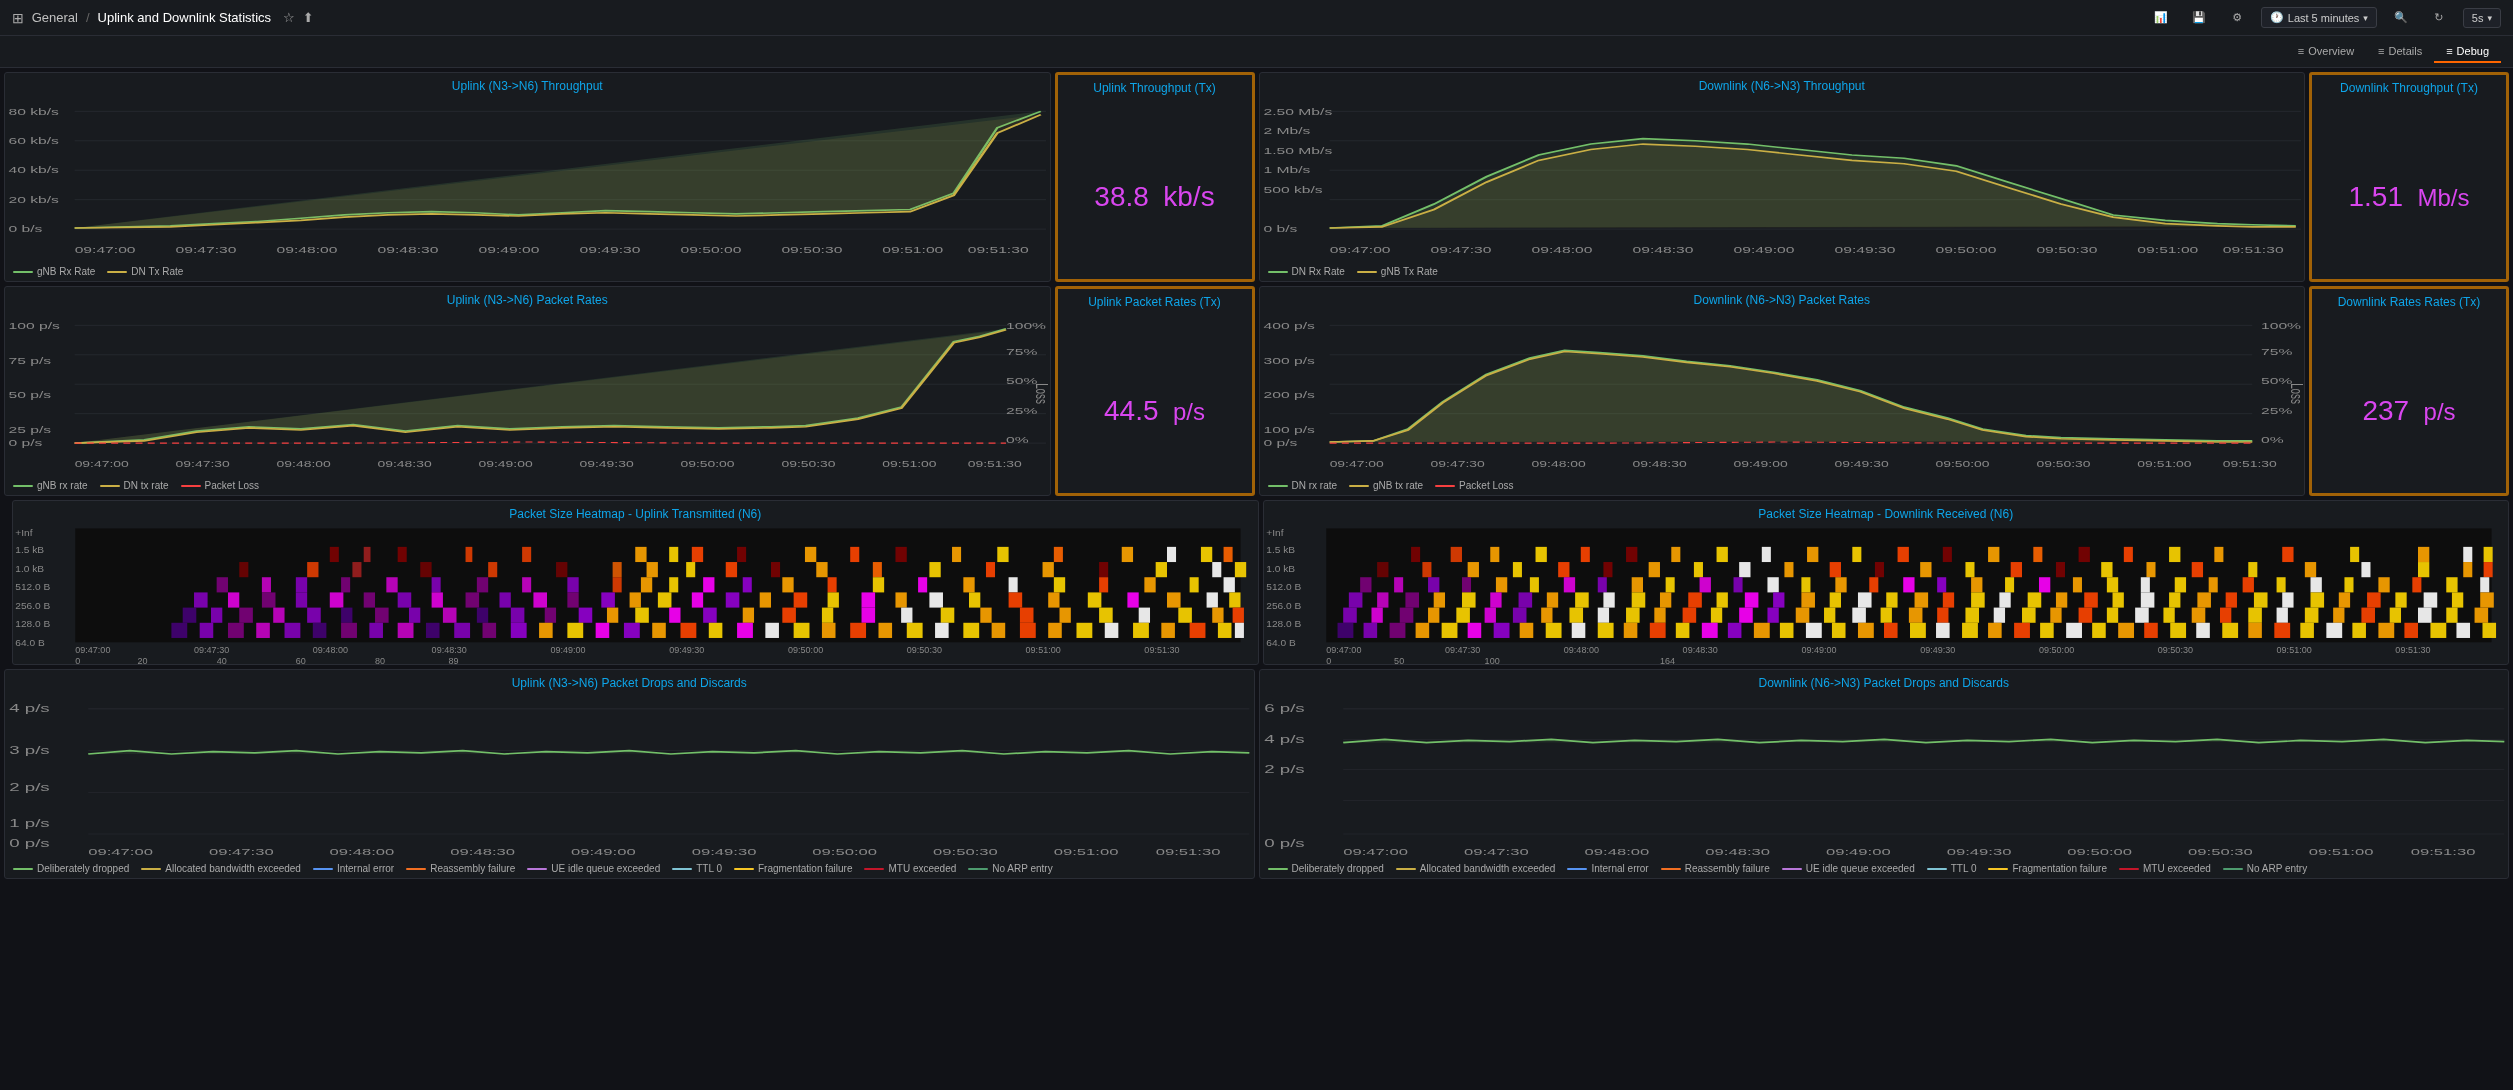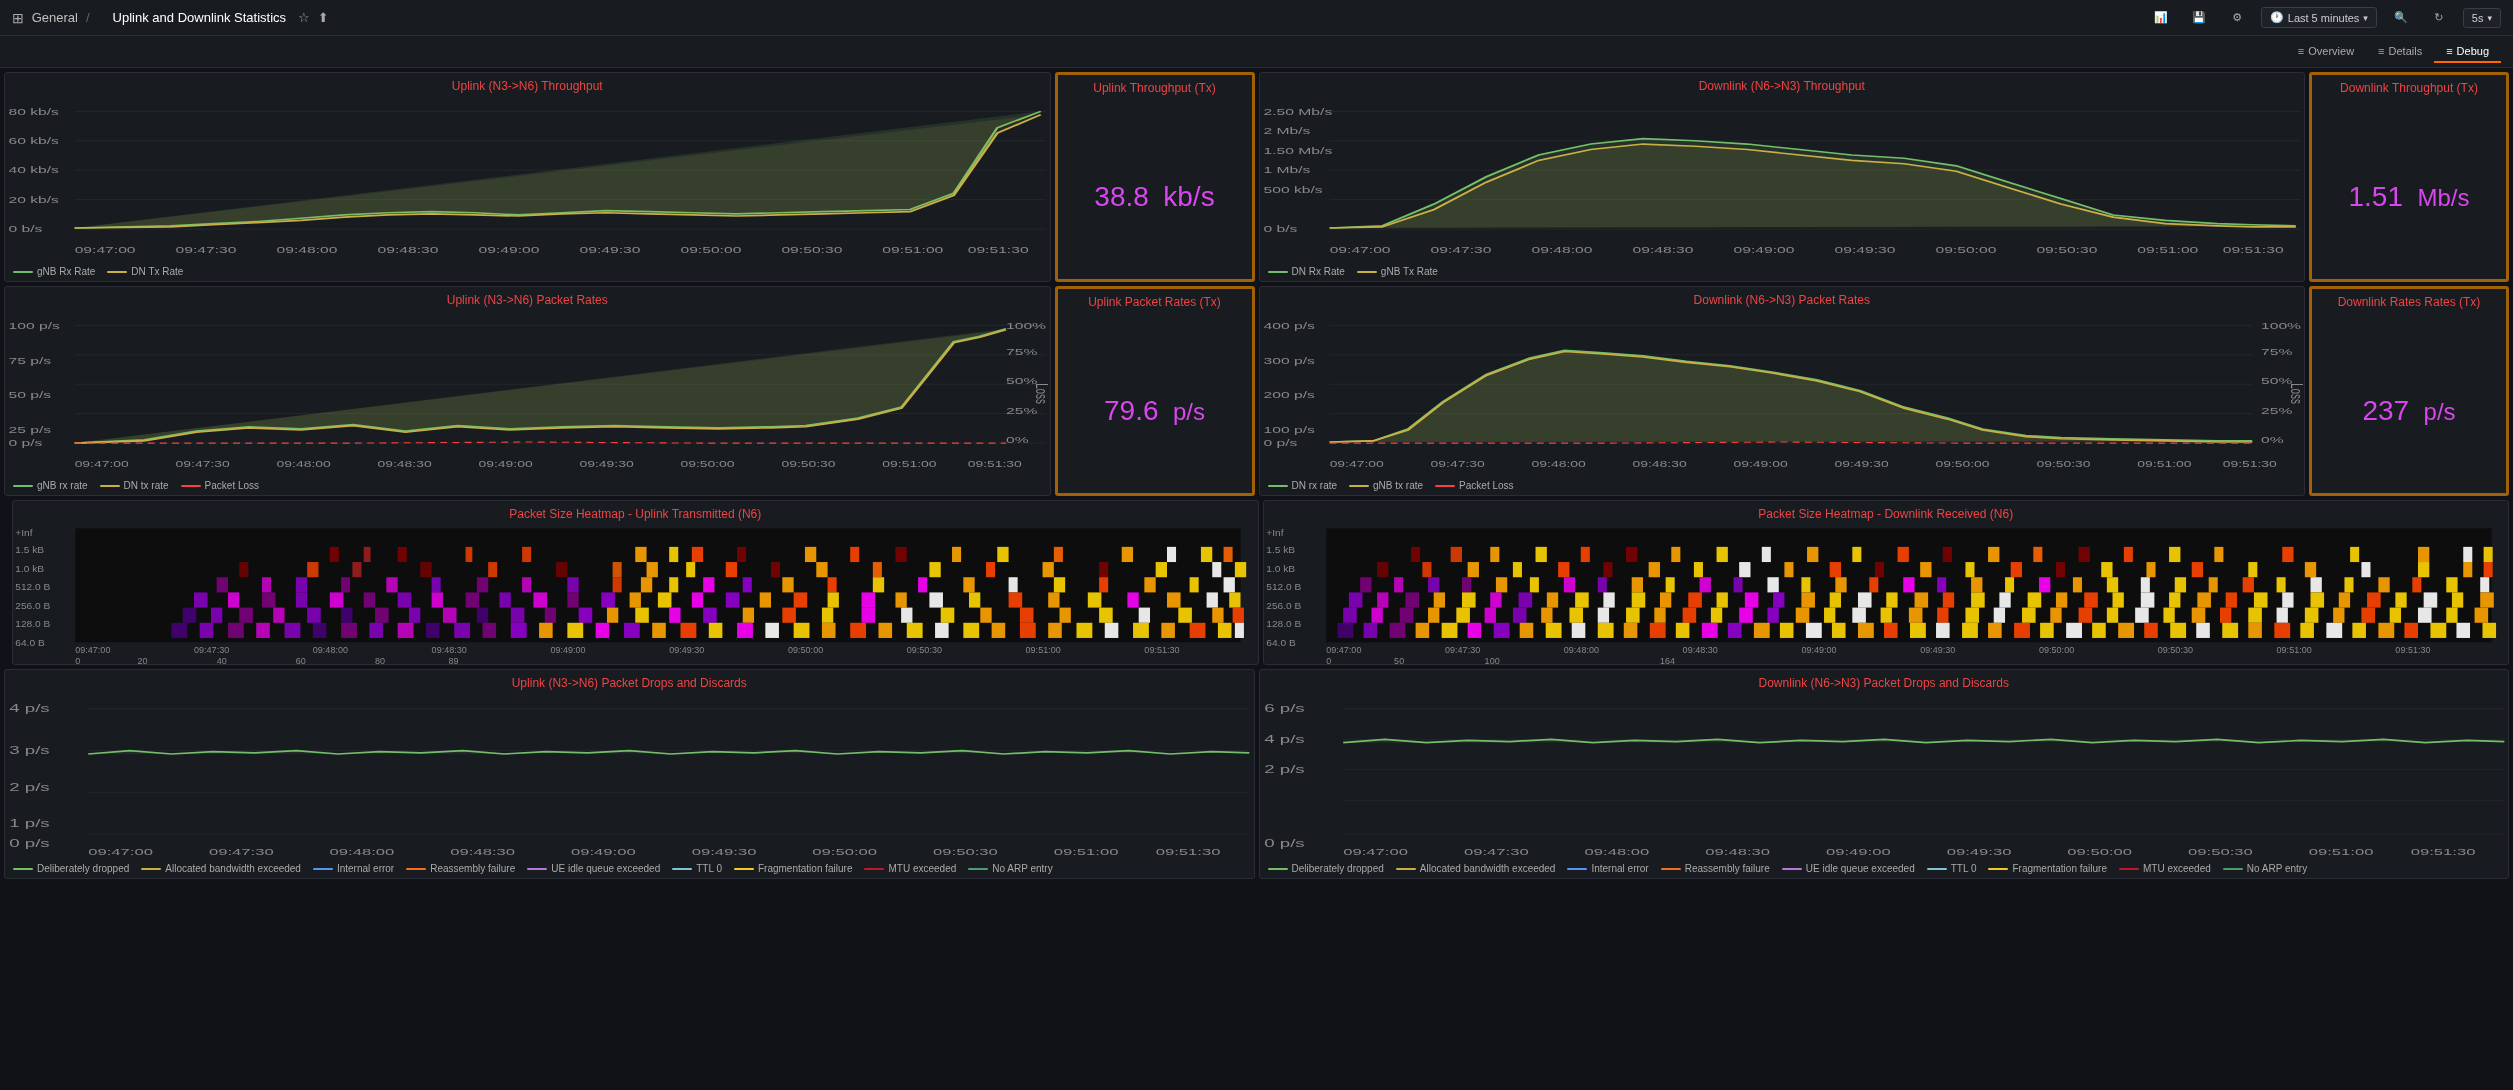--- a/index.html
+++ b/index.html
@@ -114,21 +114,21 @@
       border: 1px solid #2a2d35;
       border-radius: 3px;
       display: flex;
       flex-direction: column;
       overflow: hidden;
       position: relative;
     }
     .panel-title {
       text-align: center;
       font-size: 12px;
-      color: #ef4444;
+      color: #0ea5e9;
       padding: 6px 8px 2px;
       font-weight: 500;
     }
     .panel-content {
       flex: 1;
       position: relative;
       overflow: hidden;
     }
 
     
@@ -181,21 +181,21 @@
     }
   </style>
 </head>
 <body>
 
 <div class="top-bar">
   <div class="top-bar-left">
     <span style="color:#aaa; font-size:14px;">⊞</span>
     <span>General</span>
     <span class="breadcrumb-sep">/</span>
-    <span style="color:#fff;margin-left:15px;">Uplink and Downlink Statistics</span>
+    <span style="color:#fff;">Uplink and Downlink Statistics</span>
     <span style="color:#aaa; cursor:pointer; font-size:13px; margin-left:4px;">☆</span>
     <span style="color:#aaa; cursor:pointer; font-size:13px;">⬆</span>
   </div>
   <div class="top-bar-right">
     <div class="icon-btn">📊</div>
     <div class="icon-btn">💾</div>
     <div class="icon-btn">⚙</div>
     <div class="time-range-btn">
       <span>🕐</span>
       <span>Last 5 minutes</span>
@@ -396,21 +396,21 @@
           <div class="legend-color" style="background:#f74040;"></div>
           <span>Packet Loss</span>
         </div>
       </div>
     </div>
 
     <div class="big-number-panel">
       <div class="panel-title">Uplink Packet Rates (Tx)</div>
       <div style="flex:1; display:flex; align-items:center; justify-content:center;">
         <div class="big-number">
-          <span>79.6</span>
+          <span>44.5</span>
           <span style="font-size:24px;">p/s</span>
         </div>
       </div>
     </div>
 
     <div class="panel">
       <div class="panel-title">Downlink (N6-&gt;N3) Packet Rates</div>
       <div class="panel-content">
         <svg viewBox="0 0 600 155" preserveAspectRatio="none" class="chart">
           <text x="2" y="18" fill="#888" font-size="9">400 p/s</text>

